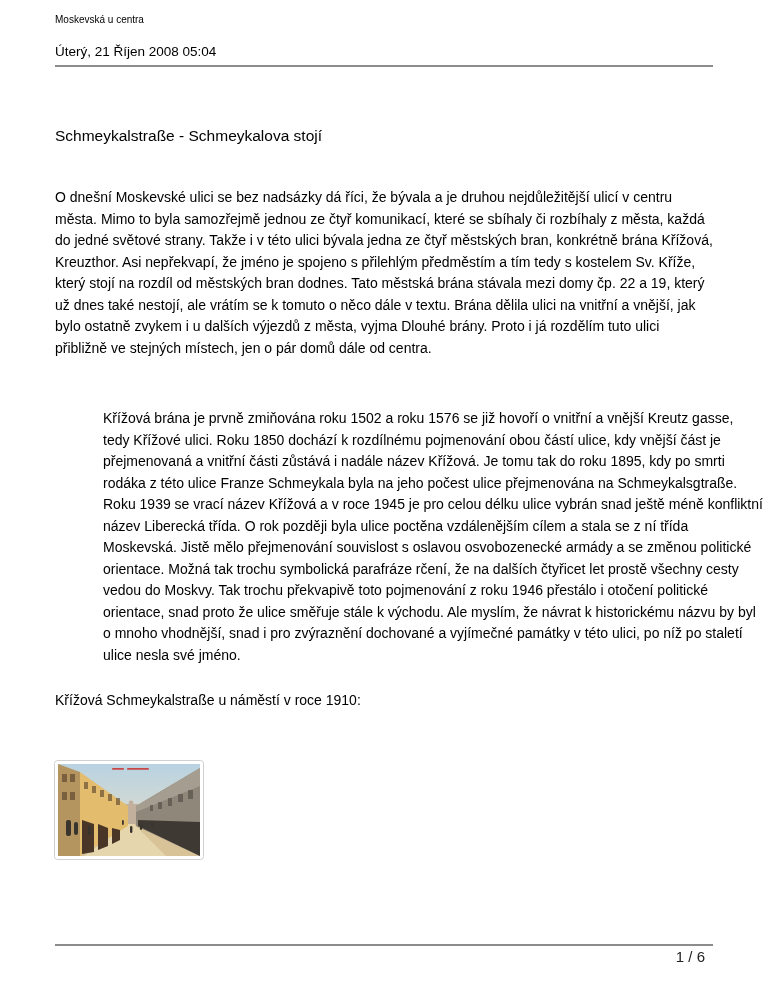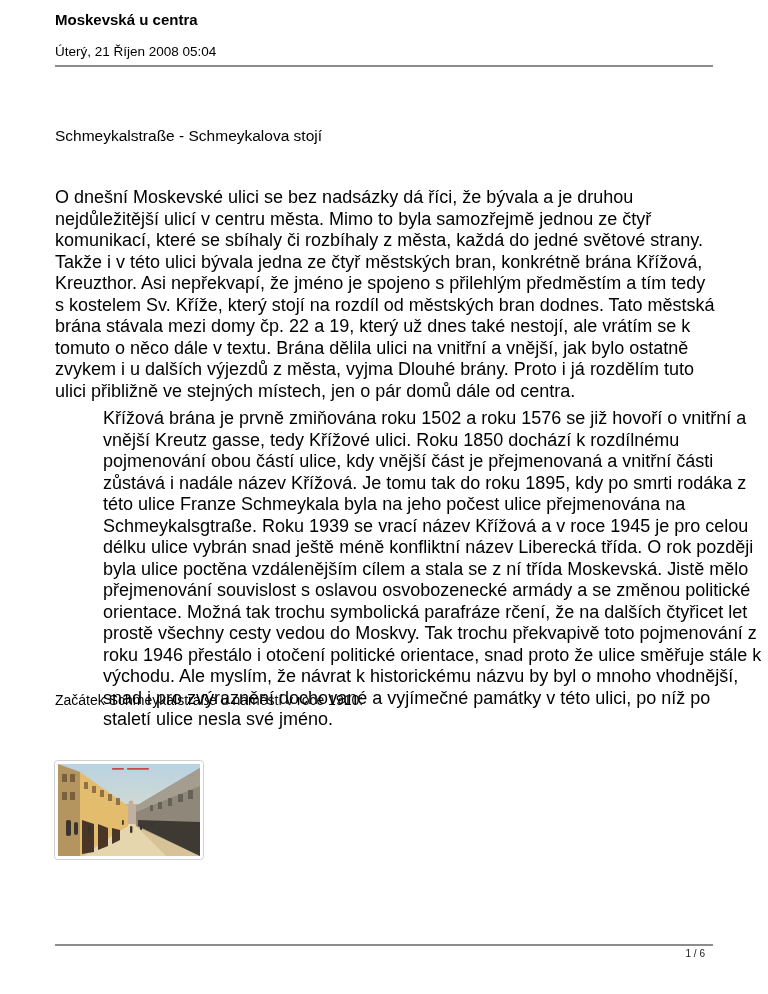--- a/index.html
+++ b/index.html
@@ -5,51 +5,51 @@
   html,body{margin:0;padding:0;background:#ffffff;}
   .page{
     position:relative;
     width:768px;height:994px;
     background:#ffffff;
     font-family:"Liberation Sans", sans-serif;
     color:#000000;
     overflow:hidden;
   }
   .header{position:absolute;left:55px;top:12px;width:658px;}
-  .site-title{font-size:15px;font-weight:bold;line-height:16px;}
+  .site-title{font-size:10px;font-weight:normal;line-height:16px;}
   .pub-date{font-size:13.5px;line-height:16px;margin-top:16px;}
   .rule{height:2px;background:#8c8c8c;margin-top:5px;}
   .article-title{position:absolute;left:55px;top:126px;width:660px;font-size:15.5px;line-height:19px;}
-  .body-par{position:absolute;left:55px;width:660px;font-size:18px;line-height:21.5px;}
+  .body-par{position:absolute;left:55px;width:660px;font-size:14px;line-height:21.5px;}
   .p1{top:187px;}
   .p2{top:408px;margin-left:48px;}
   .caption{position:absolute;left:55px;top:691px;width:660px;font-size:14px;line-height:19px;}
   .postcard{position:absolute;left:54px;top:760px;width:150px;height:100px;}
   .postcard svg{display:block;}
   .footer-rule{position:absolute;left:55px;top:944px;width:658px;height:2px;background:#8c8c8c;}
-  .page-number{position:absolute;left:55px;top:948px;width:650px;text-align:right;font-size:10px;color:#222222;}
+  .page-number{position:absolute;left:55px;top:948px;width:650px;text-align:right;font-size:15px;color:#222222;}
 </style>
 </head>
 <body>
 
 <div class="page">
 
   <div class="header">
     <div class="site-title">Moskevská u centra</div>
     <div class="pub-date">Úterý, 21 Říjen 2008 05:04</div>
     <div class="rule"></div>
   </div>
 
   <div class="article-title">Schmeykalstraße - Schmeykalova stojí</div>
 
   <div class="body-par p1">O dnešní Moskevské ulici se bez nadsázky dá říci, že bývala a je druhou nejdůležitější ulicí v centru města. Mimo to byla samozřejmě jednou ze čtyř komunikací, které se sbíhaly či rozbíhaly z města, každá do jedné světové strany. Takže i v této ulici bývala jedna ze čtyř městských bran, konkrétně brána Křížová, Kreuzthor. Asi nepřekvapí, že jméno je spojeno s přilehlým předměstím a tím tedy s kostelem Sv. Kříže, který stojí na rozdíl od městských bran dodnes. Tato městská brána stávala mezi domy čp. 22 a 19, který už dnes také nestojí, ale vrátím se k tomuto o něco dále v textu. Brána dělila ulici na vnitřní a vnější, jak bylo ostatně zvykem i u dalších výjezdů z města, vyjma Dlouhé brány. Proto i já rozdělím tuto ulici přibližně ve stejných místech, jen o pár domů dále od centra.</div>
 
   <div class="body-par p2">Křížová brána je prvně zmiňována roku 1502 a roku 1576 se již hovoří o vnitřní a vnější Kreutz gasse, tedy Křížové ulici. Roku 1850 dochází k rozdílnému pojmenování obou částí ulice, kdy vnější část je přejmenovaná a vnitřní části zůstává i nadále název Křížová. Je tomu tak do roku 1895, kdy po smrti rodáka z této ulice Franze Schmeykala byla na jeho počest ulice přejmenována na Schmeykalsgtraße. Roku 1939 se vrací název Křížová a v roce 1945 je pro celou délku ulice vybrán snad ještě méně konfliktní název Liberecká třída. O rok později byla ulice poctěna vzdálenějším cílem a stala se z ní třída Moskevská. Jistě mělo přejmenování souvislost s oslavou osvobozenecké armády a se změnou politické orientace. Možná tak trochu symbolická parafráze rčení, že na dalších čtyřicet let prostě všechny cesty vedou do Moskvy. Tak trochu překvapivě toto pojmenování z roku 1946 přestálo i otočení politické orientace, snad proto že ulice směřuje stále k východu. Ale myslím, že návrat k historickému názvu by byl o mnoho vhodnější, snad i pro zvýraznění dochované a vyjímečné památky v této ulici, po níž po staletí ulice nesla své jméno.</div>
 
-  <div class="caption">Začátek Schmeykalstraße u náměstí v roce 1910:</div>
+  <div class="caption">Křížová Schmeykalstraße u náměstí v roce 1910:</div>
 
   <div class="postcard">
     <svg width="150" height="100" viewBox="0 0 150 100" xmlns="http://www.w3.org/2000/svg">
       <defs>
         <linearGradient id="sky" x1="0" y1="0" x2="0" y2="1">
           <stop offset="0" stop-color="#b9d3e2"></stop>
           <stop offset="1" stop-color="#ecdfc2"></stop>
         </linearGradient>
       </defs>
 

